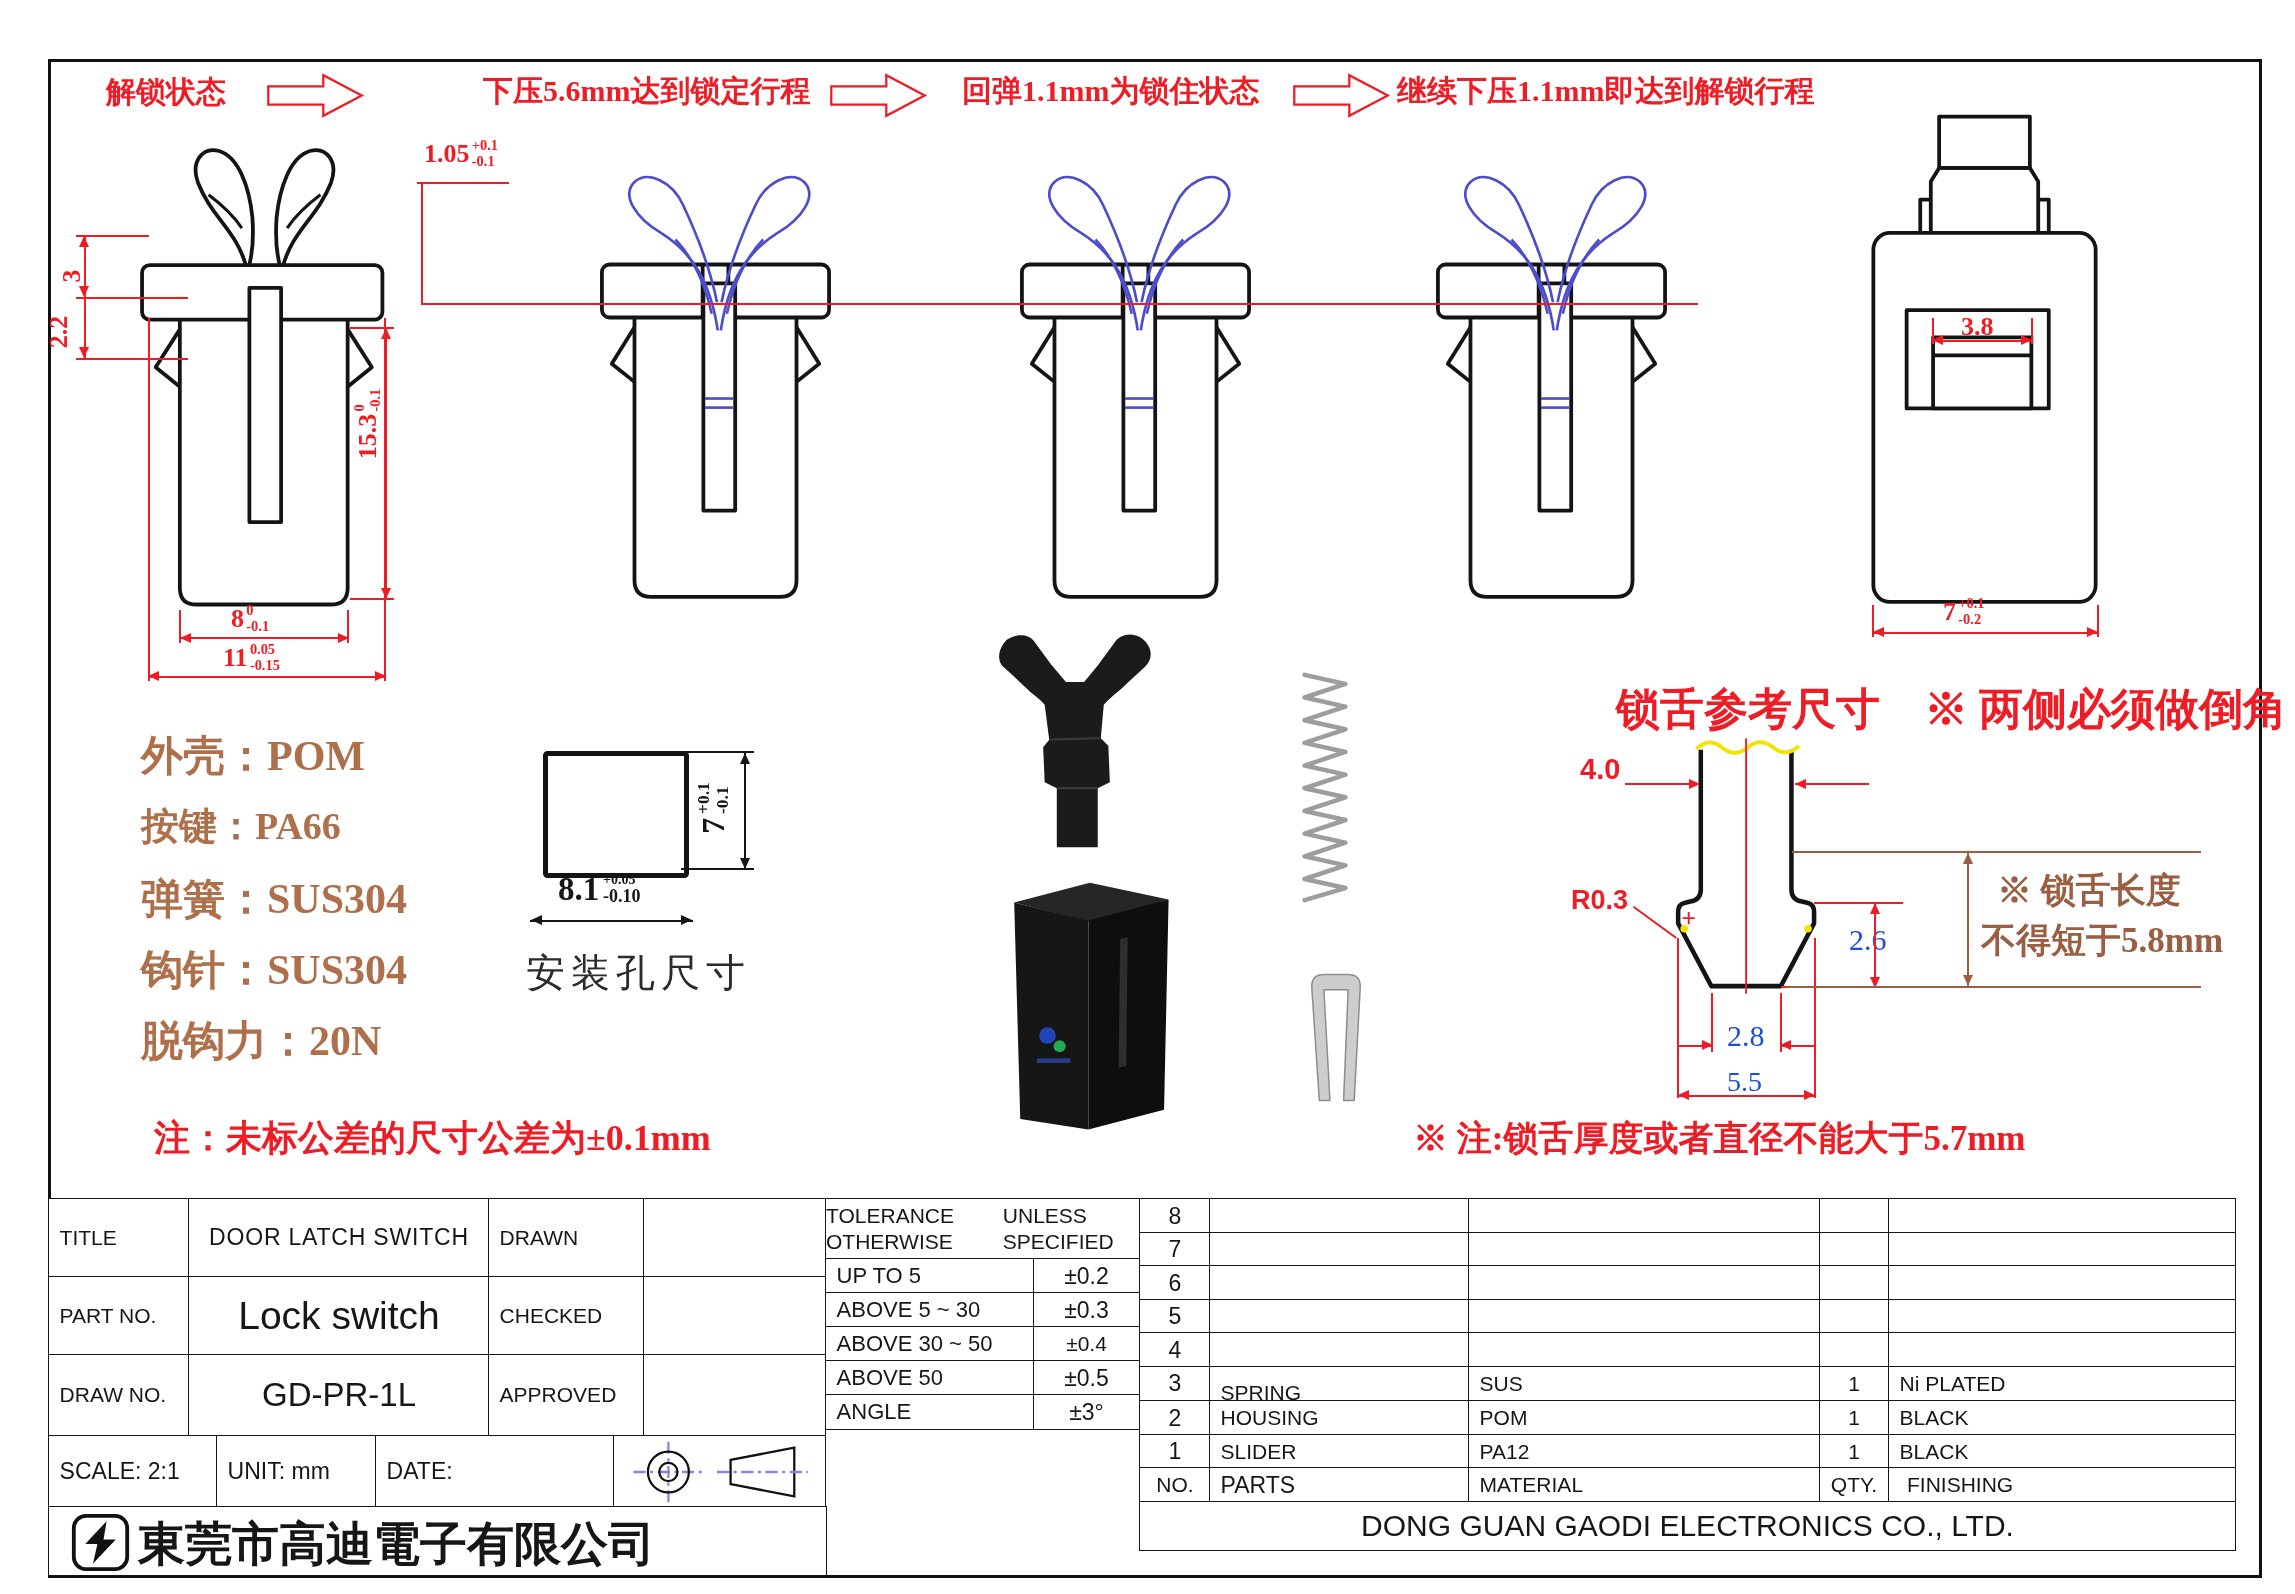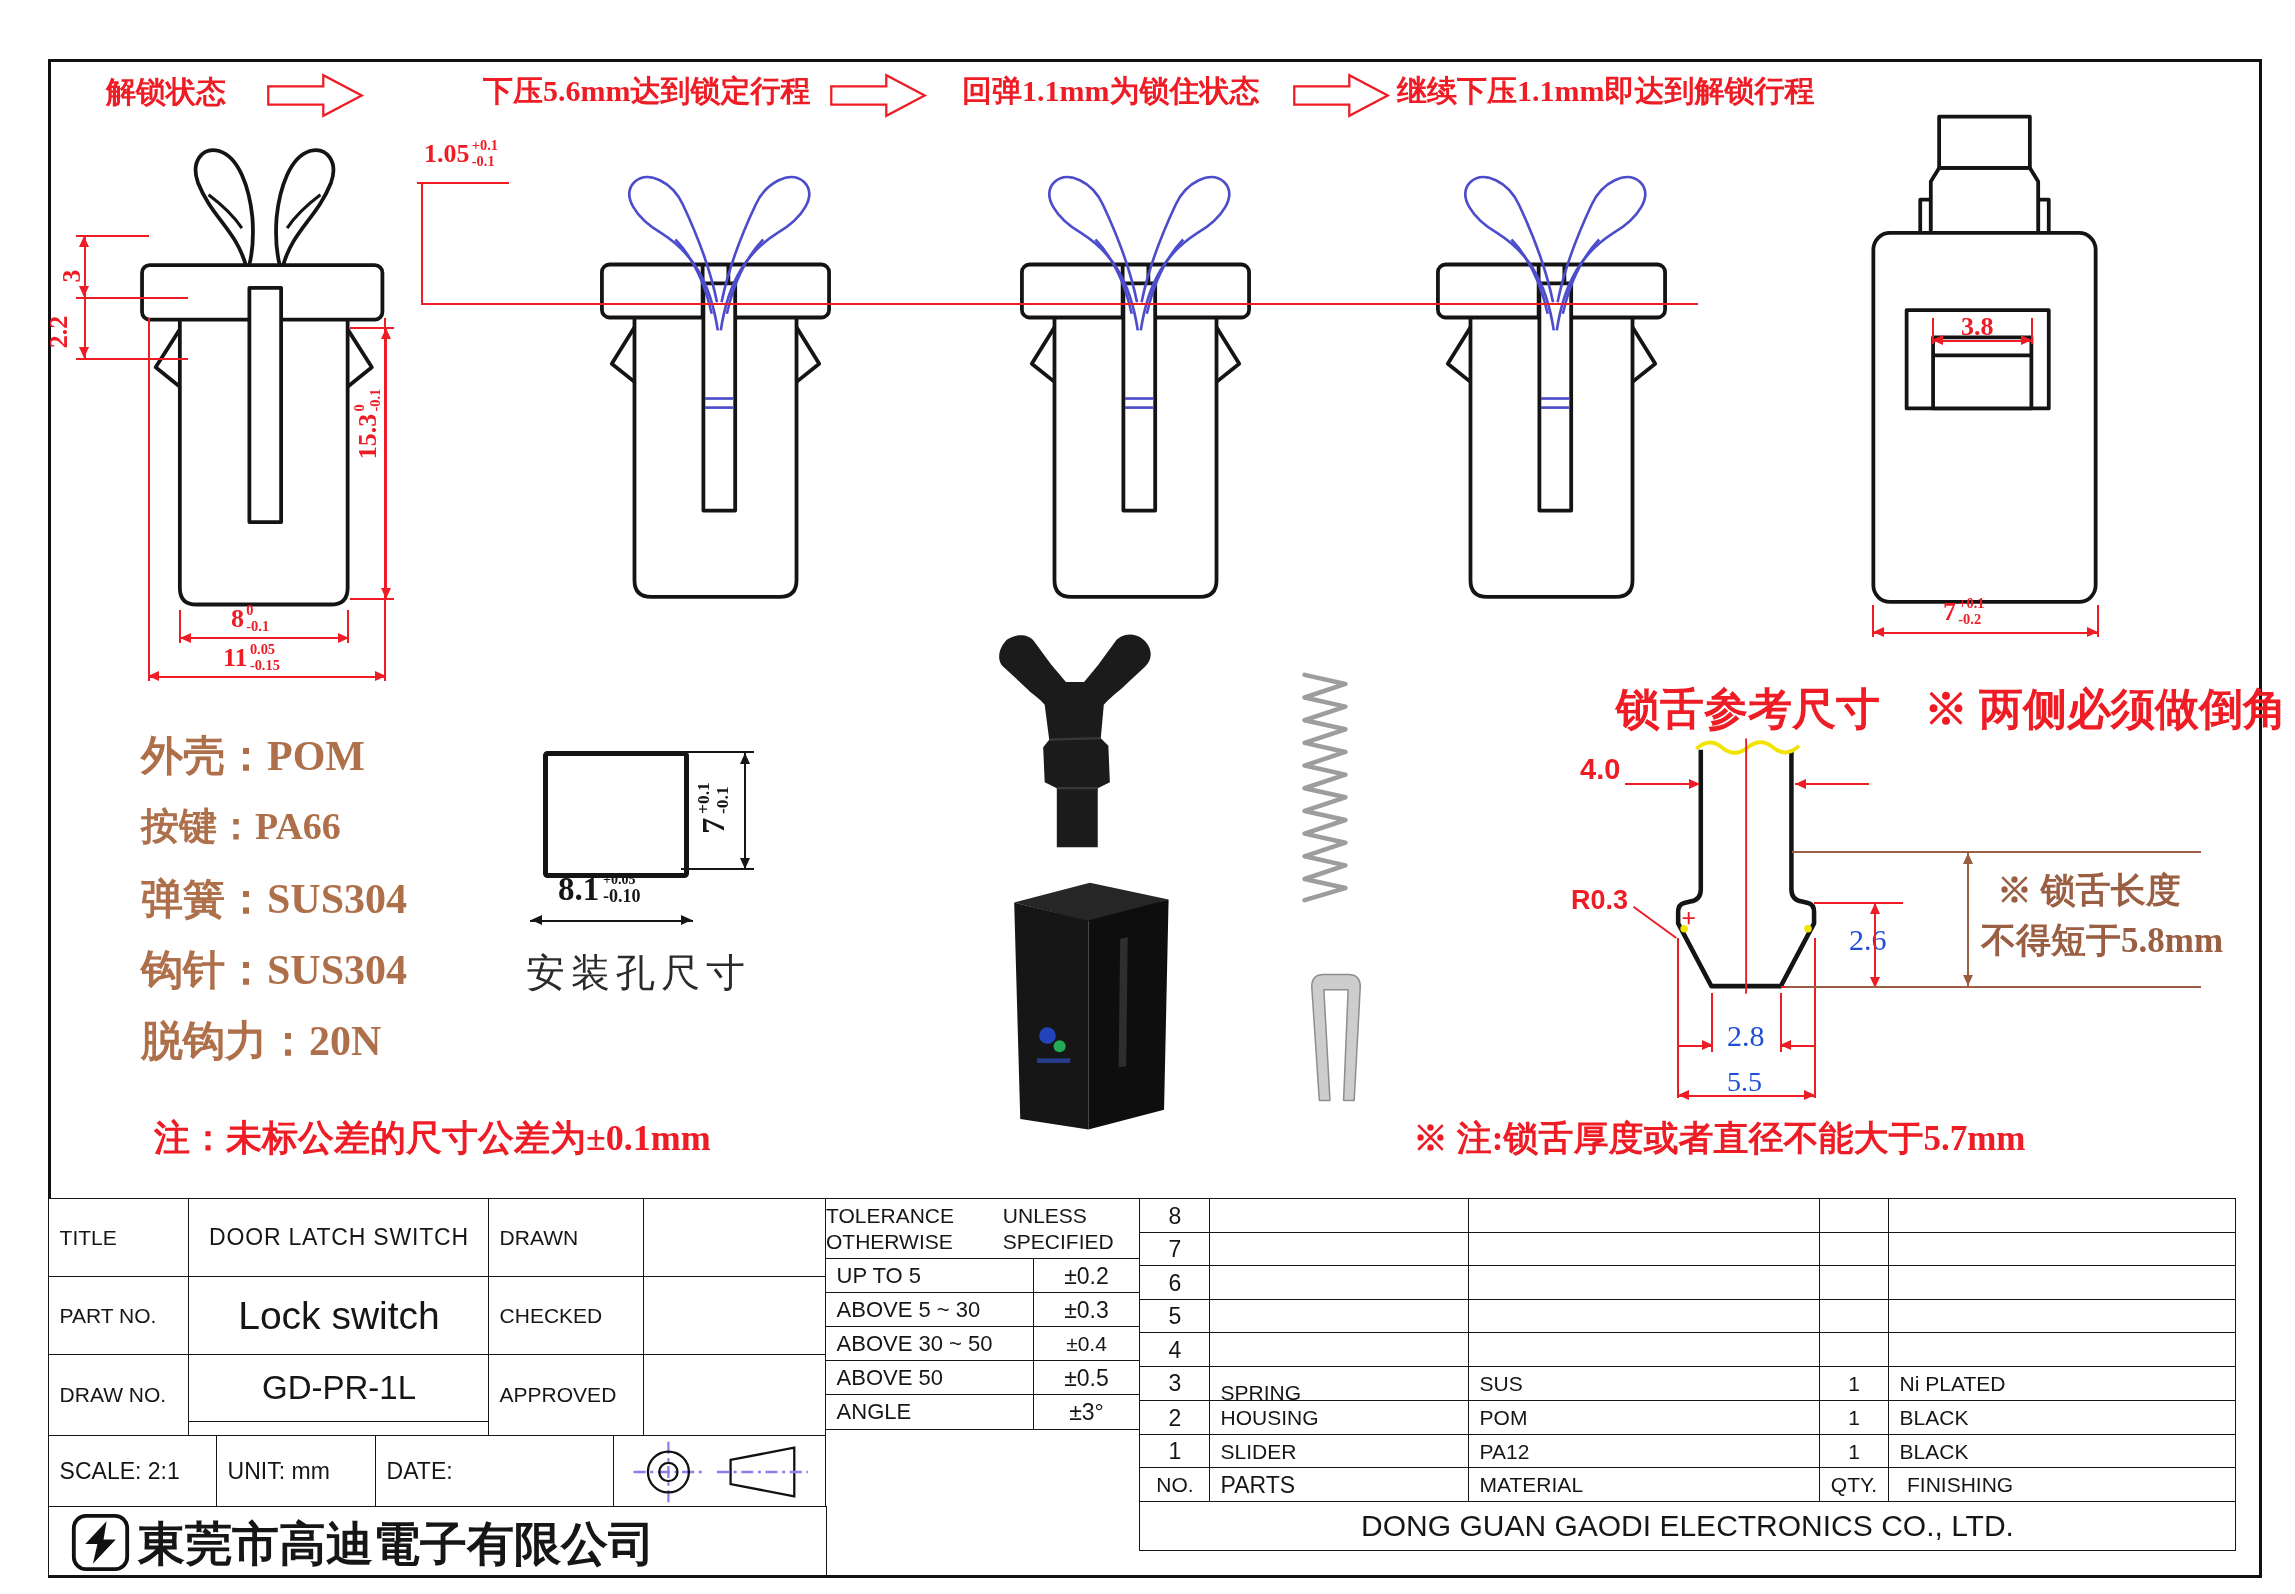--- a/index.html
+++ b/index.html
@@ -341,21 +341,21 @@
     <span>Lock switch</span>
   </div>
 <div class="cell pad" style="left:488px;top:1276px;width:157px;height:80px">
     <span>CHECKED</span>
   </div>
 <div class="cell" style="left:643px;top:1276px;width:183px;height:80px"></div>
 
 <div class="cell pad" style="left:48px;top:1354px;width:141px;height:82px">
     <span>DRAW NO.</span>
   </div>
-<div class="cell ctr" style="left:188px;top:1354px;width:302px;height:68px;font-size:33px">
+<div class="cell ctr" style="left:188px;top:1354px;width:302px;height:82px;font-size:33px">
     <span>GD-PR-1L</span>
   </div>
 <div class="cell pad" style="left:488px;top:1354px;width:157px;height:82px">
     <span>APPROVED</span>
   </div>
 <div class="cell" style="left:643px;top:1354px;width:183px;height:82px"></div>
 
 <div class="cell pad" style="left:48px;top:1435px;width:169px;height:72px;font-size:23px">
     <span>SCALE: 2:1</span>
   </div>

